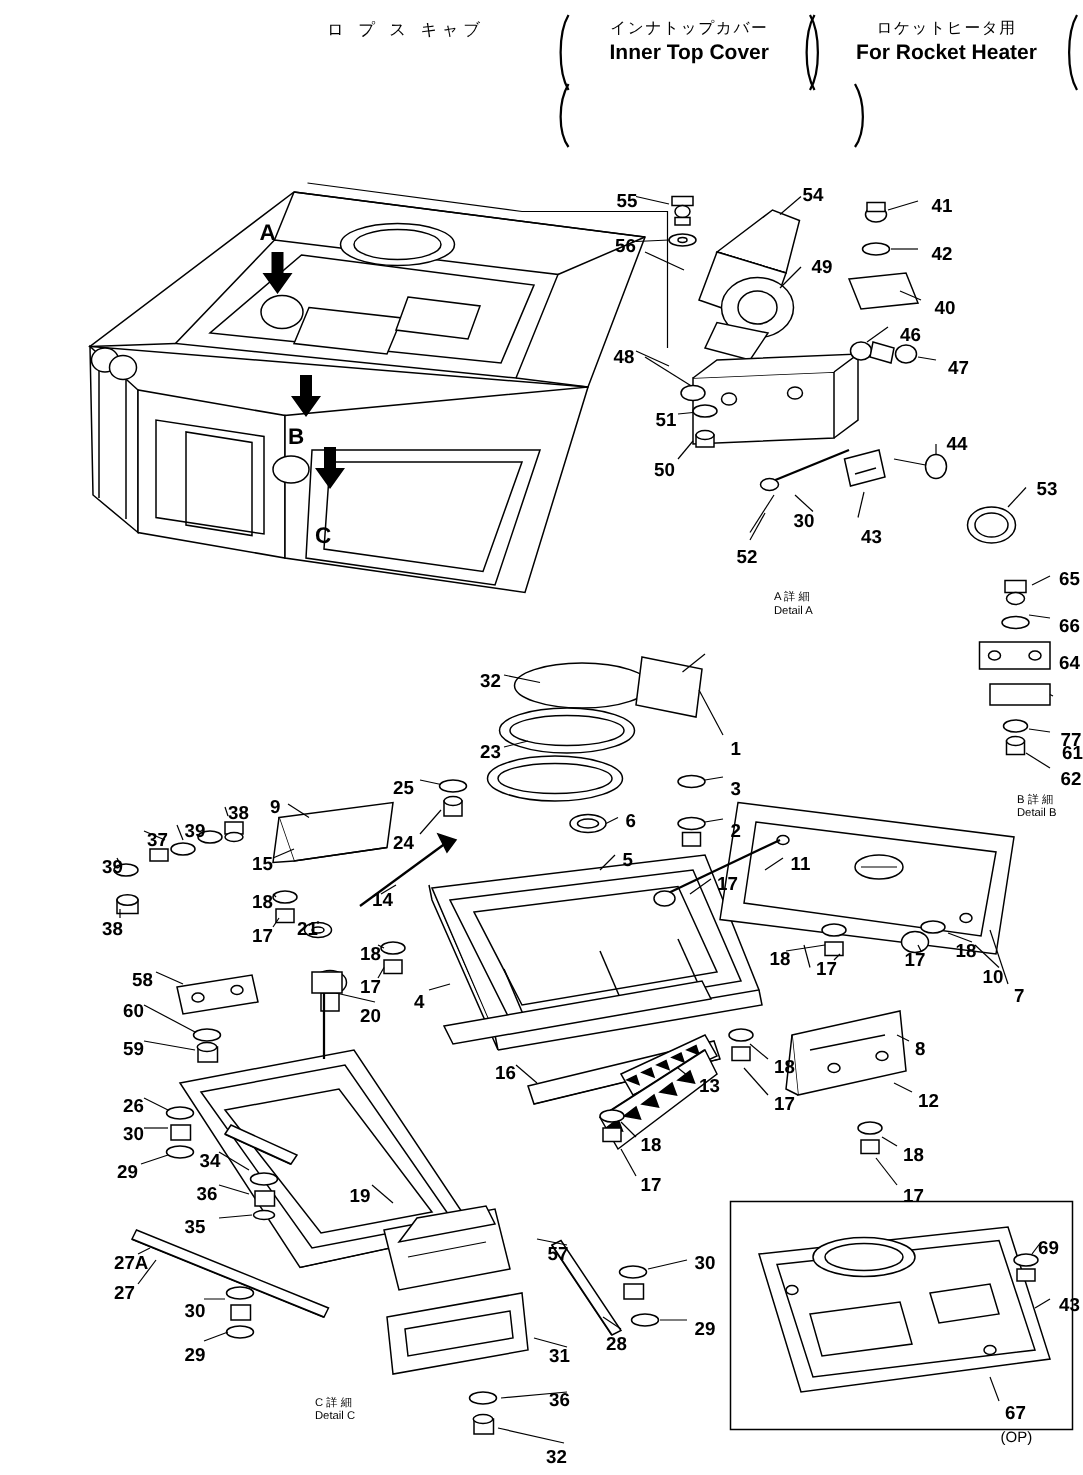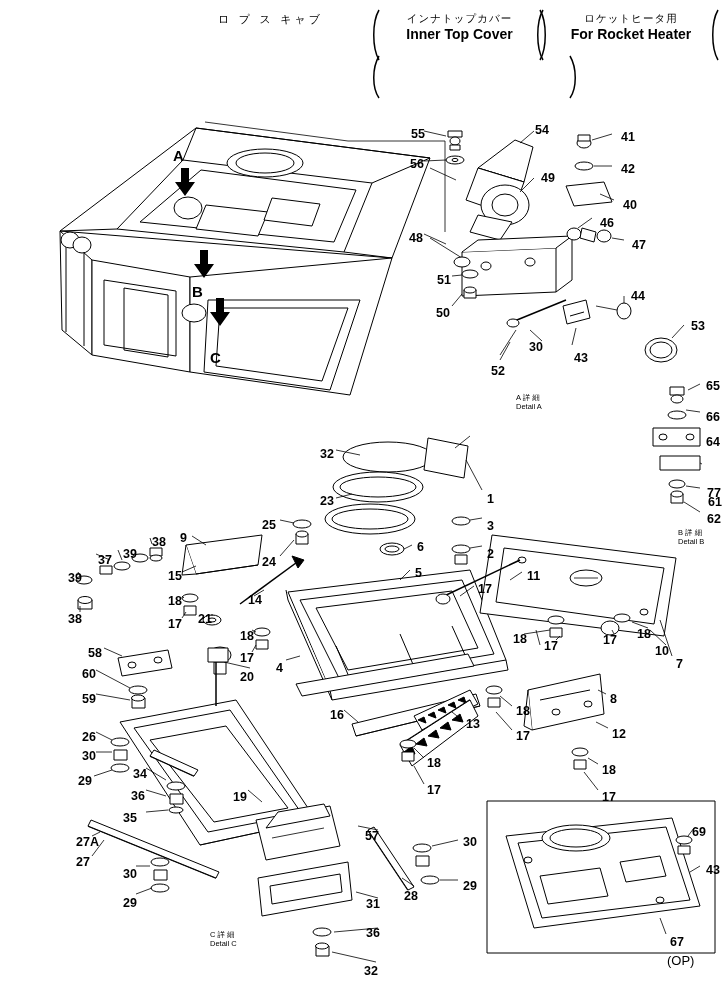--- a/index.html
+++ b/index.html
@@ -12,21 +12,21 @@
   .jp-small{font-family:"DejaVu Sans",sans-serif;font-size:11px;letter-spacing:3px;}
   .title-main{font-family:"Liberation Sans",sans-serif;font-weight:bold;font-size:17px;letter-spacing:.5px;}
   .pbox{position:absolute;text-align:center;}
   .pbox .jp{font-family:"DejaVu Sans",sans-serif;font-size:10.5px;letter-spacing:1px;}
   .pbox .en{font-family:"Liberation Sans",sans-serif;font-weight:bold;font-size:14px;}
 
   
   .n{position:absolute;font-family:"Liberation Sans",sans-serif;font-size:12.5px;font-weight:bold;
      white-space:nowrap;line-height:1;}
   .det{position:absolute;font-family:"Liberation Sans",sans-serif;font-size:7.5px;font-weight:normal;line-height:1.25;white-space:nowrap;}
-  .op{position:absolute;font-family:"Liberation Sans",sans-serif;font-size:13px;}
+  .op{position:absolute;font-family:"Liberation Sans",sans-serif;font-size:10px;}
 
   svg.art{position:absolute;left:0;top:0;width:722px;height:983px;}
   svg.art *{vector-effect:non-scaling-stroke;}
   .ln{stroke:#000;stroke-width:1;fill:none;}
   .ln2{stroke:#000;stroke-width:1.5;fill:none;}
   .thin{stroke:#000;stroke-width:.8;fill:none;}
   .fillw{fill:#fff;stroke:#000;stroke-width:1;}
   .blk{fill:#000;}
 </style>
 </head>

